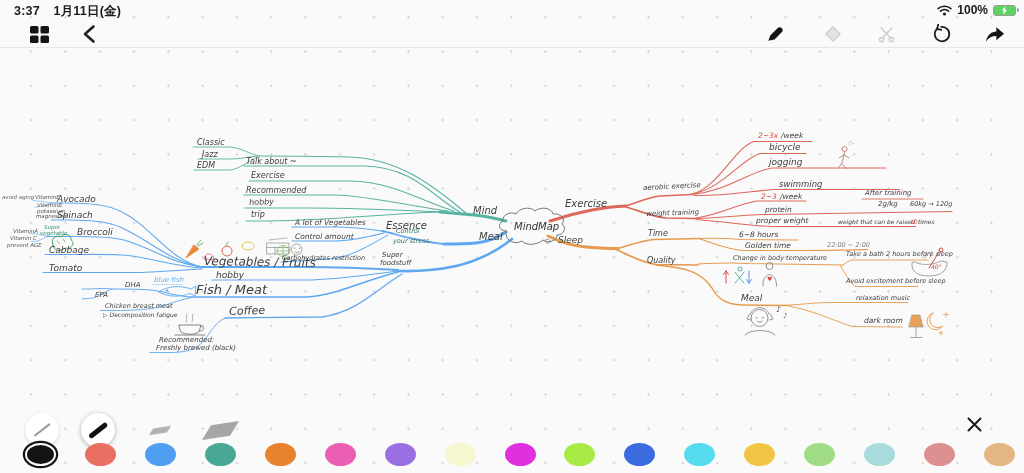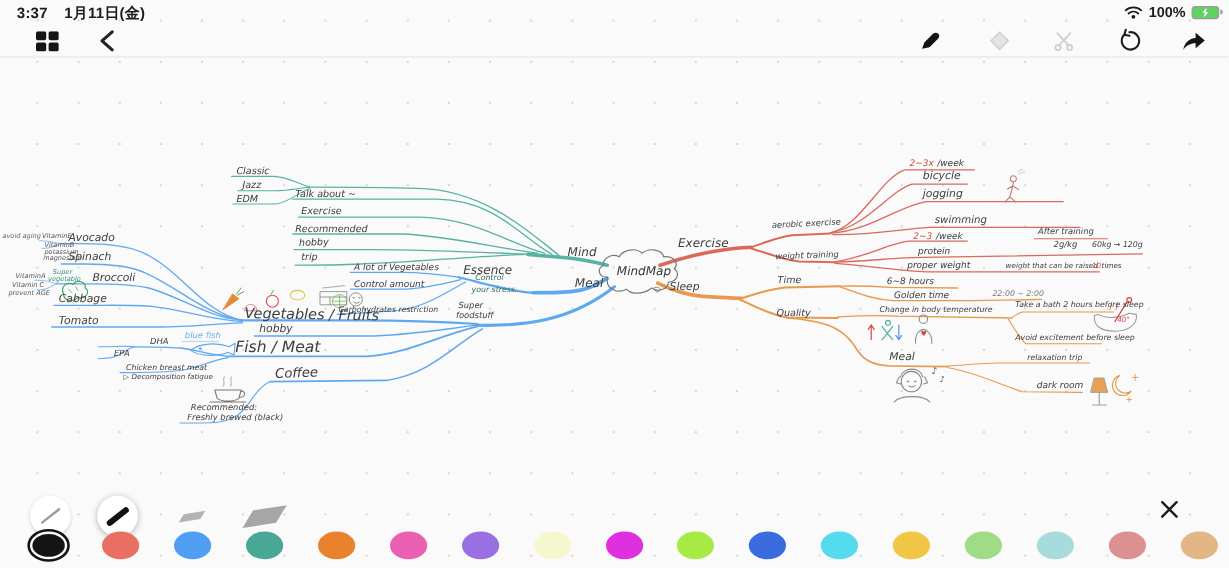--- a/index.html
+++ b/index.html
@@ -211,21 +211,21 @@
       <div class="mm-label" style="left: 558px; top: 236px; font-size: 9px;">Sleep</div>
       <div class="mm-label" style="left: 648px; top: 230px; font-size: 8px;">Time</div>
       <div class="mm-label" style="left: 647px; top: 257px; font-size: 8px;">Quality</div>
       <div class="mm-label" style="left: 739px; top: 231px; font-size: 7.5px;">6~8 hours</div>
       <div class="mm-label" style="left: 745px; top: 242px; font-size: 7.5px;">Golden time</div>
       <div class="mm-label" style="left: 827px; top: 242px; font-size: 6.5px; color: rgb(119, 119, 119);">22:00 ~ 2:00</div>
       <div class="mm-label" style="left: 733px; top: 255px; font-size: 6.5px;">Change in body temperature</div>
       <div class="mm-label" style="left: 846px; top: 251px; font-size: 6.5px;">Take a bath 2 hours before sleep</div>
       <div class="mm-label" style="left: 931px; top: 264px; font-size: 6px; color: rgb(212, 73, 61);">40°</div>
       <div class="mm-label" style="left: 846px; top: 278px; font-size: 6.5px;">Avoid excitement before sleep</div>
-      <div class="mm-label" style="left: 856px; top: 295px; font-size: 6.5px;">relaxation trip</div>
+      <div class="mm-label" style="left: 856px; top: 295px; font-size: 6.5px;">relaxation music</div>
       <div class="mm-label" style="left: 741px; top: 294px; font-size: 9px;">Meal</div>
       <div class="mm-label" style="left: 864px; top: 317px; font-size: 7.5px;">dark room</div>
       <div class="mm-label" style="left: 776px; top: 306px; font-size: 8px; color: rgb(85, 85, 85);">♪</div>
       <div class="mm-label" style="left: 783px; top: 313px; font-size: 7px; color: rgb(85, 85, 85);">♪</div>
       <div class="mm-label" style="left: 767px; top: 276px; font-size: 6px; color: rgb(212, 73, 61);">♥</div>
     </div>
 </div>
 
 <div class="statusbar">
   <div class="sb-left">

